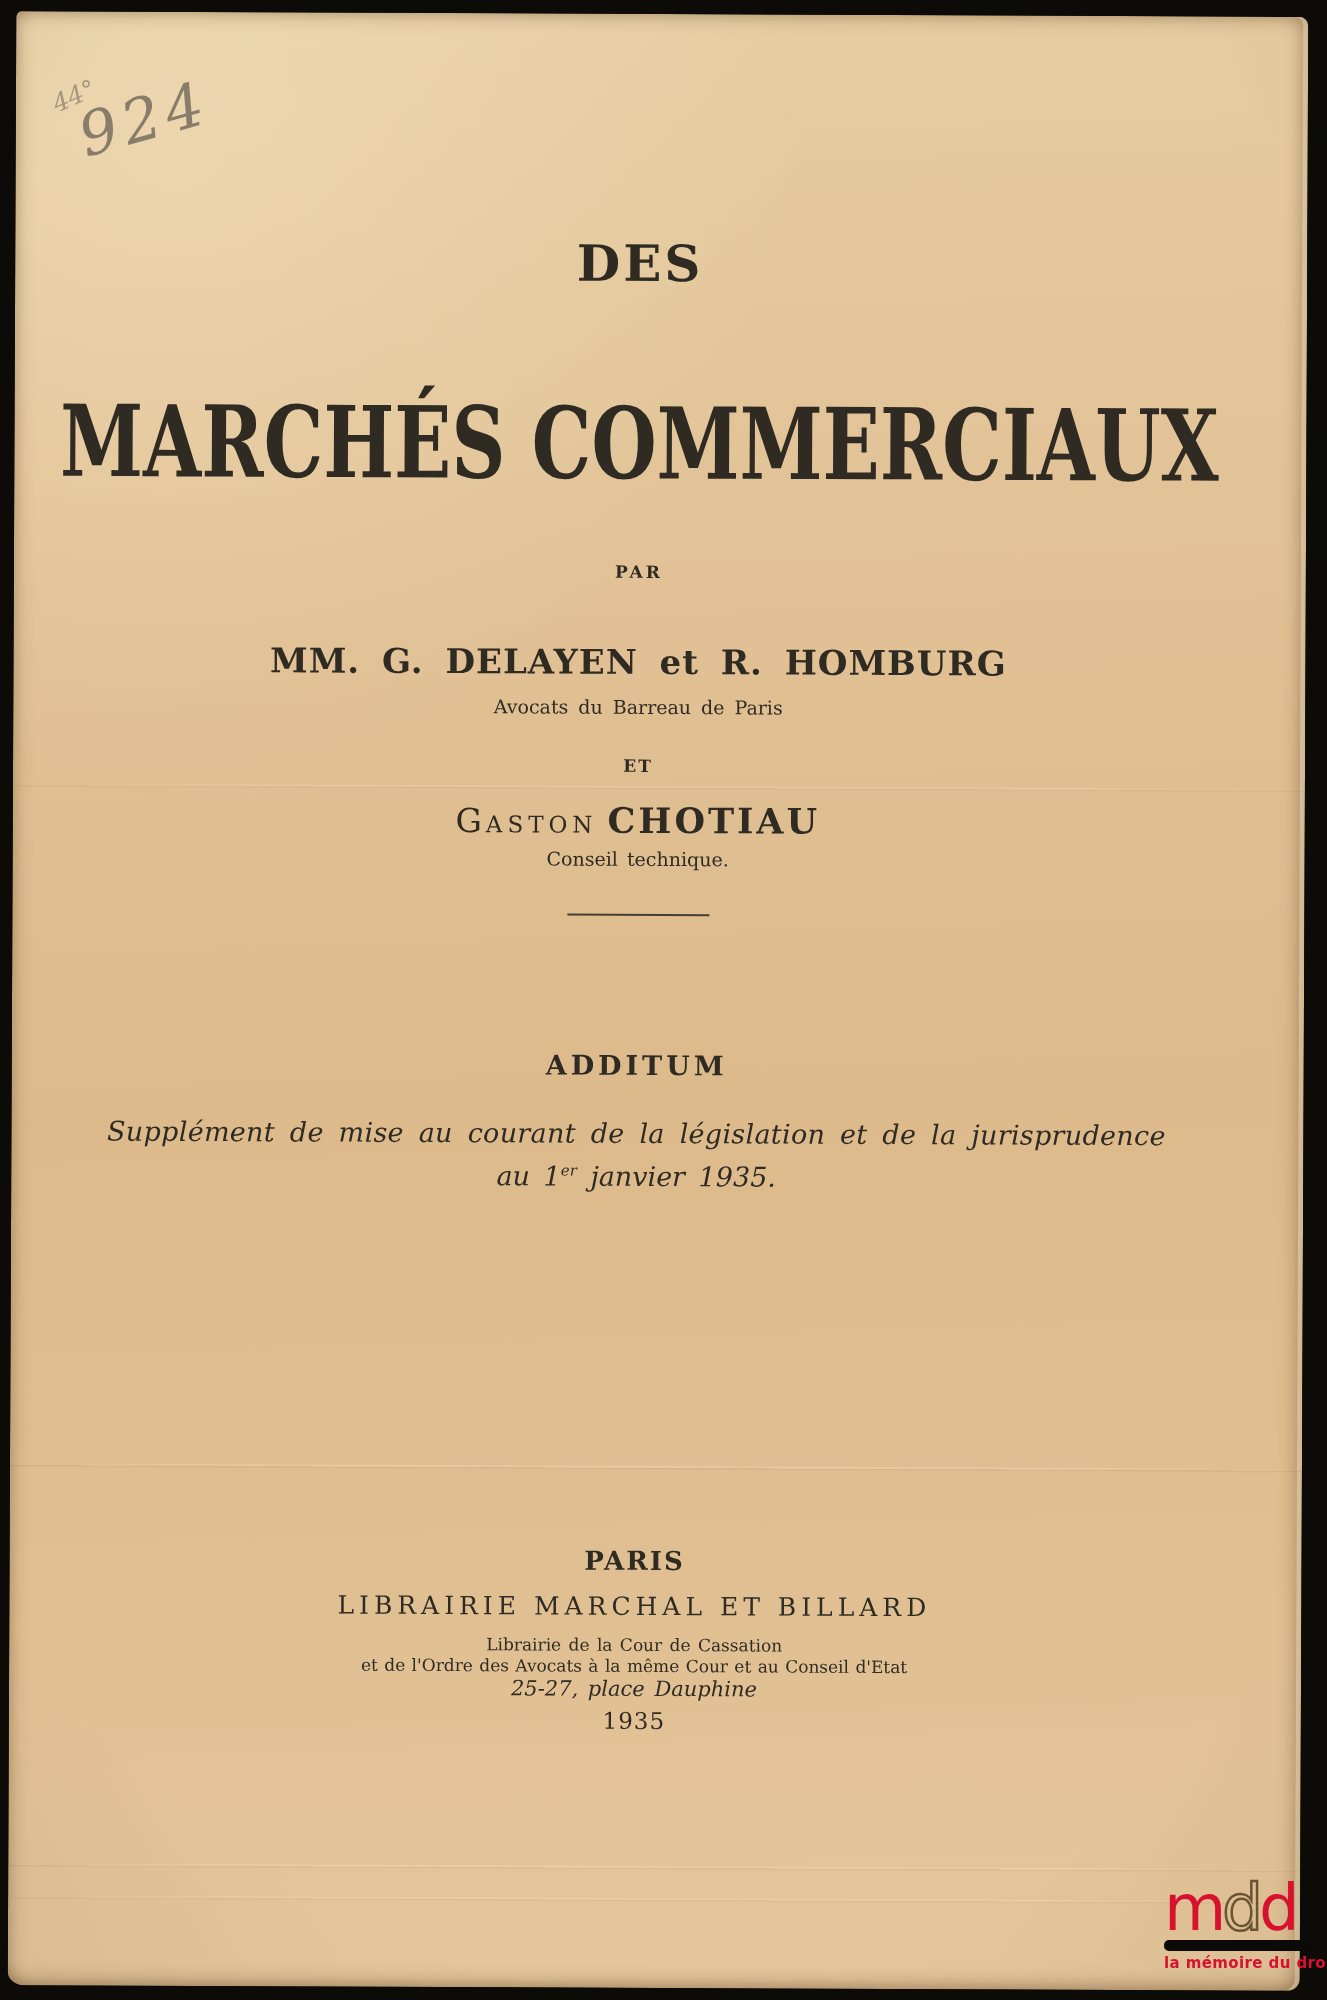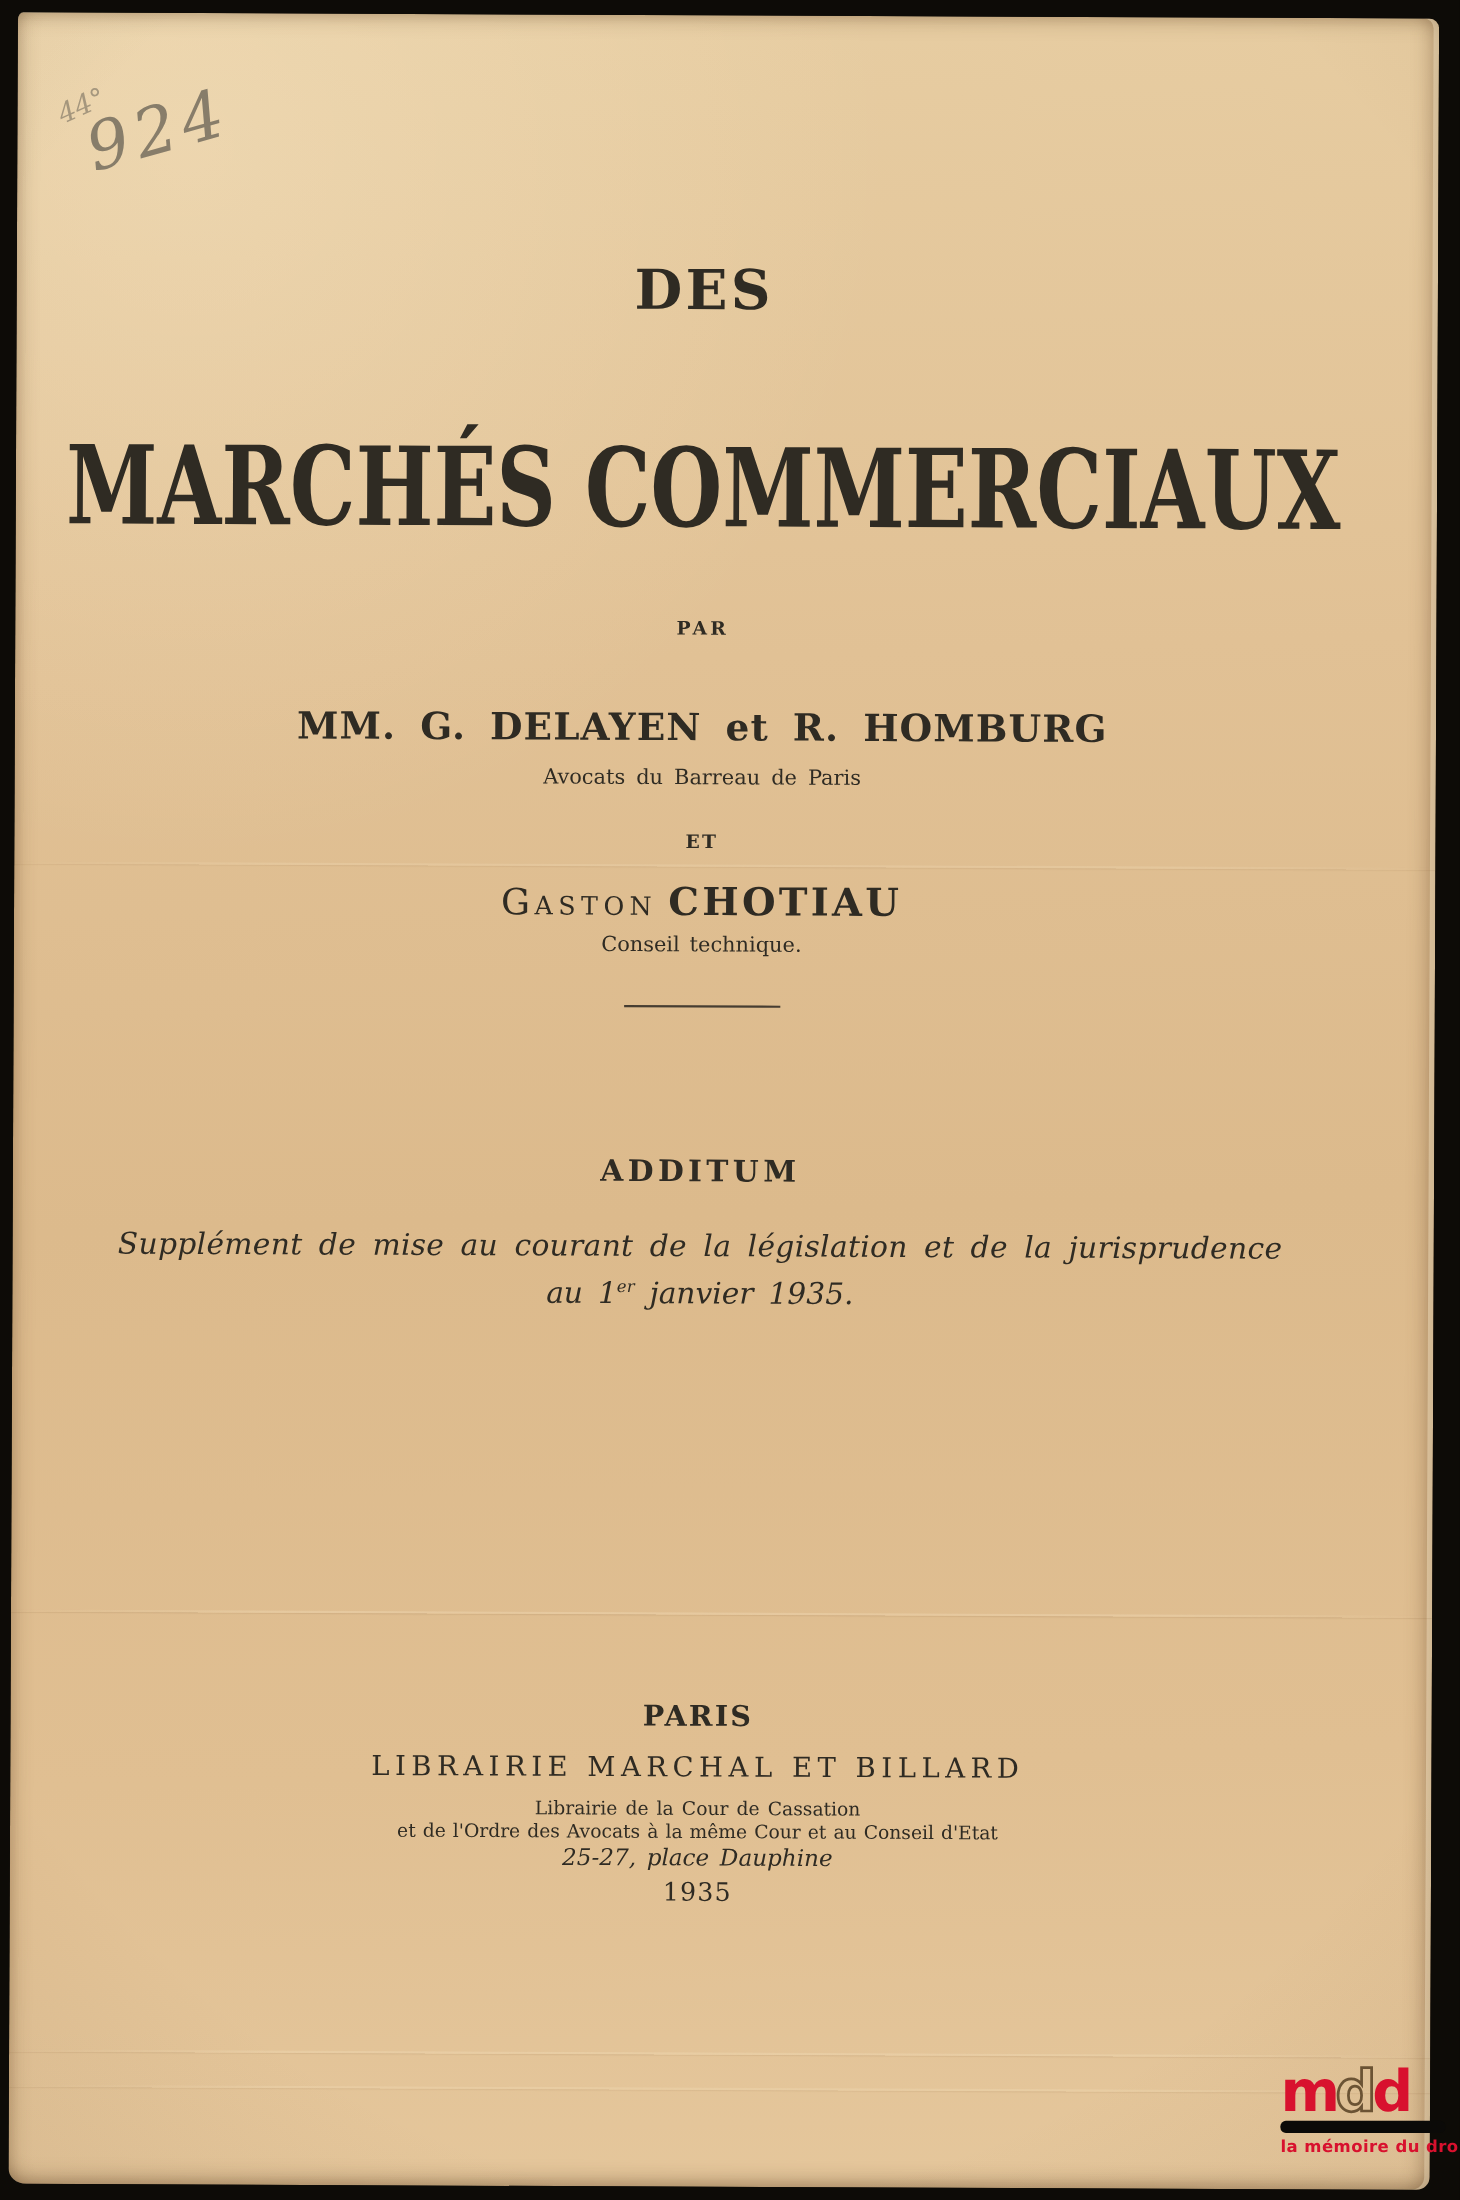--- a/index.html
+++ b/index.html
@@ -84,21 +84,21 @@
     transform: rotate(-24deg); opacity: 0.7;
   }
   .pencil-large {
     left: 62px; top: 72px; font-size: 60px;
     transform: rotate(-16deg); letter-spacing: 6px;
   }
 
   
   .mdd-logo { position: absolute; left: 1164px; top: 1878px; width: 163px; z-index: 5;
               font-family: "DejaVu Sans", "Liberation Sans", sans-serif; }
-  .mdd-letters { font-size: 52px; font-weight: bold; line-height: 0.95; letter-spacing: -4px; white-space: nowrap; }
+  .mdd-letters { font-size: 64px; font-weight: normal; line-height: 0.95; letter-spacing: -4px; white-space: nowrap; }
   .mdd-letters .red { color: #d8112e; }
   .mdd-letters .outline {
     color: transparent;
     -webkit-text-stroke: 2.5px #6b5334;
   }
   .mdd-bar { width: 150px; height: 11px; background: #0b0a08; border-radius: 5px; margin-top: 1px; }
   .mdd-tagline { margin-top: 3px; font-size: 15px; font-weight: bold; color: #d8112e; white-space: nowrap; letter-spacing: 0.4px; }
 </style>
 </head>
 <body>

